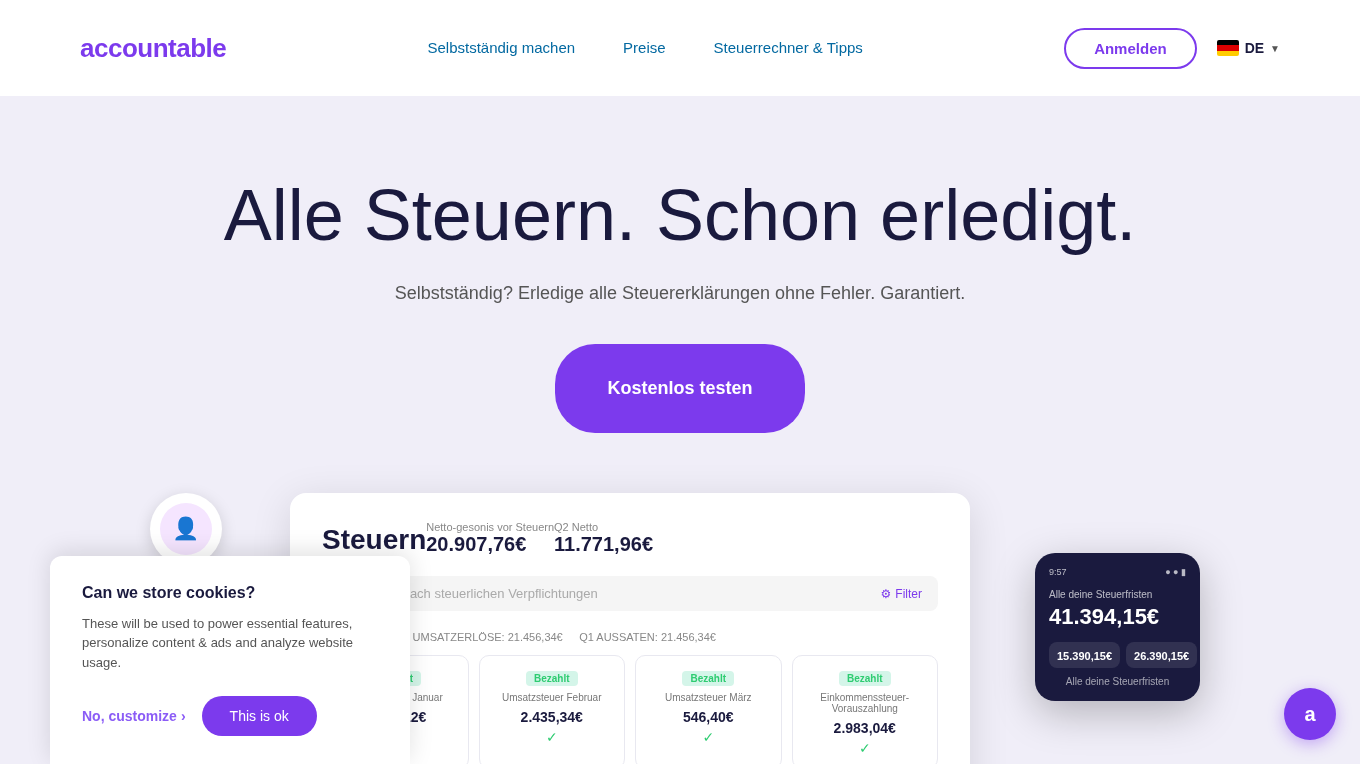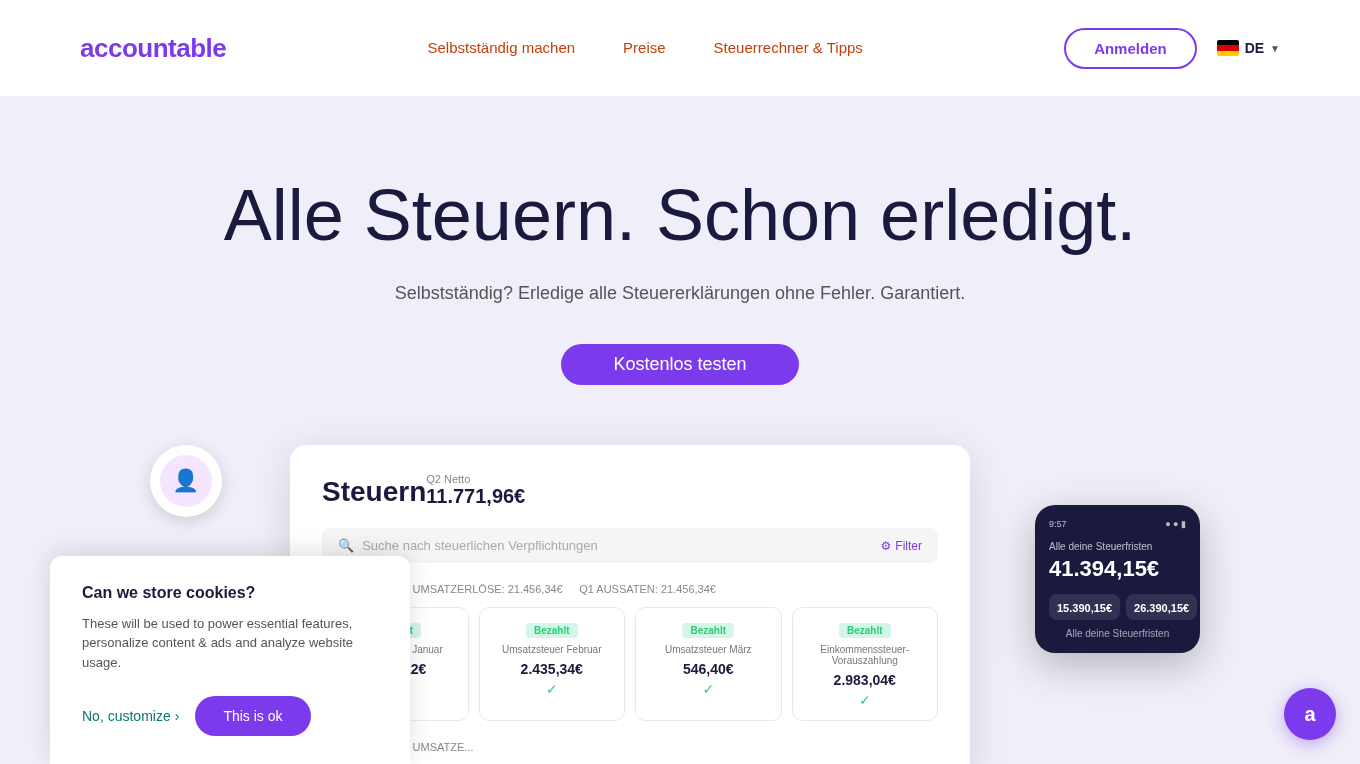--- a/index.html
+++ b/index.html
@@ -22,21 +22,21 @@
       letter-spacing: -0.5px;
     }
     .nav-logo span { color: #7c3aed; }
     .nav-links {
       display: flex;
       gap: 48px;
       list-style: none;
     }
     .nav-links li a {
       text-decoration: none;
-      color: #c2410c;
+      color: #0369a1;
       font-size: 15px;
       font-weight: 500;
     }
     .nav-right {
       display: flex;
       align-items: center;
       gap: 20px;
     }
     .btn-login {
       border: 2px solid #7c3aed;
@@ -81,24 +81,24 @@
     }
     .hero p {
       font-size: 18px;
       color: #555;
       margin-bottom: 40px;
     }
     .btn-cta {
       background: #7c3aed;
       color: #fff;
       border: none;
-      padding: 10px 52px;
+      padding: 34px 52px;
       border-radius: 40px;
       font-size: 18px;
-      font-weight: 400;
+      font-weight: 700;
       cursor: pointer;
       display: inline-block;
     }
 
     
     .preview-area {
       position: relative;
       margin: 60px auto 0;
       max-width: 1100px;
       padding: 0 40px;
@@ -304,22 +304,22 @@
       line-height: 1.5;
       margin-bottom: 24px;
     }
     .cookie-actions {
       display: flex;
       align-items: center;
       gap: 16px;
     }
     .btn-no-customize {
       font-size: 14px;
-      color: #0f766e;
-      font-weight: 400;
+      color: #8b5cf6;
+      font-weight: 700;
       background: none;
       border: none;
       cursor: pointer;
       display: flex;
       align-items: center;
       gap: 4px;
     }
     .btn-ok {
       background: #7c3aed;
       color: #fff;
@@ -382,20 +382,24 @@
 <div class="preview-area">
 
   <div class="avatar-small">
     <div class="avatar-inner">👤</div>
   </div>
 
   <div class="dashboard-card">
     <div class="dashboard-header">
       <div class="dashboard-title">Steuern</div>
       <div class="stat-group">
+        <span class="stat-label">Netto-gesonis vor Steuern</span>
+        <span class="stat-value">20.907,76€</span>
+      </div>
+      <div class="stat-group">
         <span class="stat-label">Q2 Netto</span>
         <span class="stat-value">11.771,96€</span>
       </div>
     </div>
 
     <div class="search-bar">
       <span>🔍</span>
       <span>Suche nach steuerlichen Verpflichtungen</span>
       <div class="filter-btn">
         <span>⚙</span>

